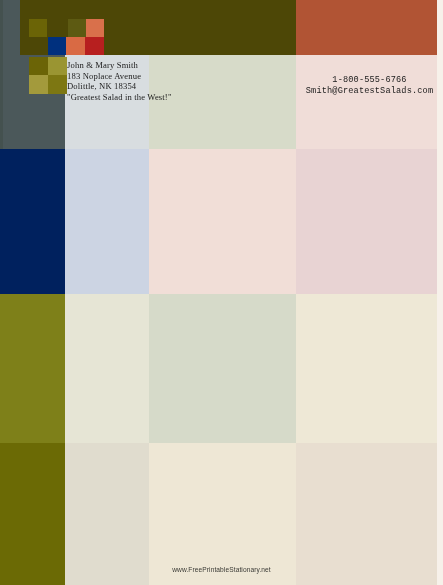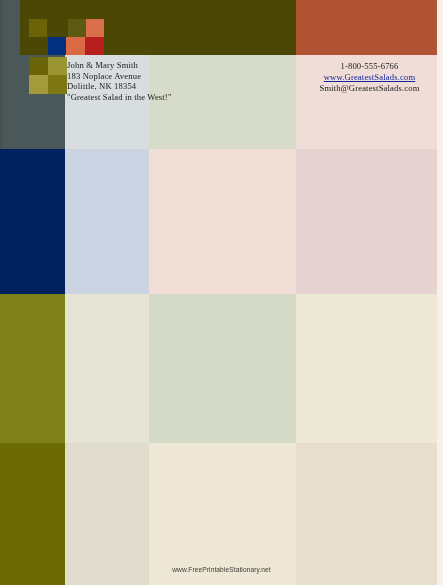--- a/index.html
+++ b/index.html
@@ -59,27 +59,28 @@
     color: #1b1b1b;
     letter-spacing: 0.15px;
   }
   .address-block .line {
     white-space: nowrap;
   }
 
   .contact-block {
     position: absolute;
     left: 296px;
-    top: 61px;
+    top: 75px;
     width: 147px;
     text-align: center;
     font-size: 8.6px;
     line-height: 10.8px;
     color: #1b1b1b;
     letter-spacing: 0.15px;
+    font-family: Liberation Mono, monospace;
   }
   .contact-block .line {
     white-space: nowrap;
   }
   .contact-block .weblink {
     color: #12249c;
     text-decoration: underline;
   }
 
   .footer {
@@ -142,19 +143,18 @@
 
   <div class="address-block">
     <div class="line">John &amp; Mary Smith</div>
     <div class="line">183 Noplace Avenue</div>
     <div class="line">Dolittle, NK 18354</div>
     <div class="line">"Greatest Salad in the West!"</div>
   </div>
 
   <div class="contact-block">
     <div class="line">1-800-555-6766</div>
-    <div class="line weblink">www.GreatestSalads.com</div>
     <div class="line">Smith@GreatestSalads.com</div>
   </div>
 
   <div class="footer">www.FreePrintableStationary.net</div>
 
 </div>
 
 </body></html>

